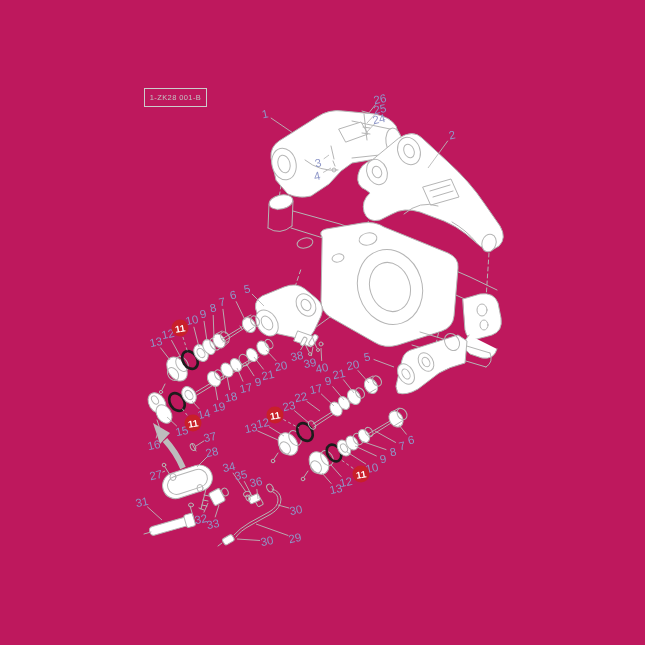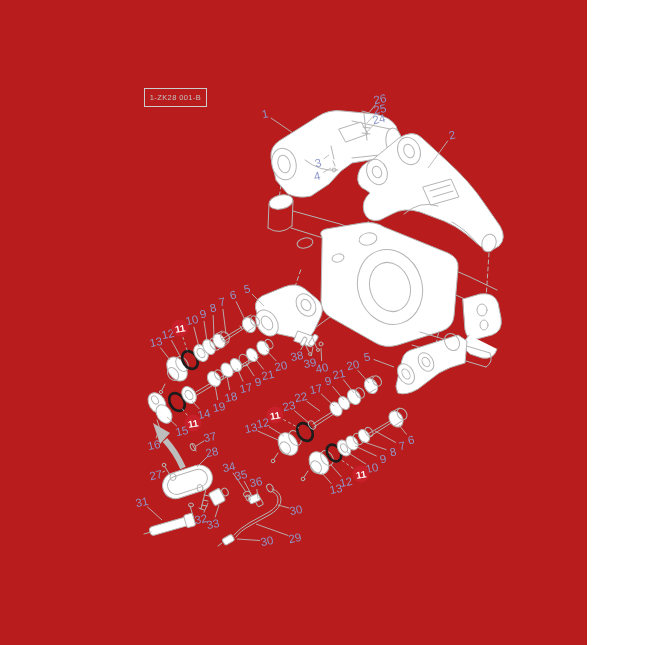--- a/index.html
+++ b/index.html
@@ -1,17 +1,17 @@
 <!DOCTYPE html>
 <html><head>
 <meta charset="utf-8">
 <style>
   html,body{margin:0;padding:0;background:#ffffff;}
   body{width:645px;height:645px;overflow:hidden;font-family:"Liberation Sans",sans-serif;}
-  .stage{position:relative;width:587px;height:645px;background:#b91c1c;}
+  .stage{position:relative;width:645px;height:645px;background:#be185d;}
   svg{position:absolute;left:0;top:0;}
   .frame-label-box{
     position:absolute;left:144px;top:88px;width:61px;height:17px;
     border:1px solid #cccccc;display:flex;align-items:center;justify-content:center;
     color:#c4c4c4;font-size:7.5px;letter-spacing:.4px;white-space:nowrap;
   }
   .ln{fill:none;stroke:#b5b5b5;stroke-width:1;stroke-linecap:round;stroke-linejoin:round;}
   .fl{fill:#ffffff;stroke:#b5b5b5;stroke-width:1;stroke-linecap:round;stroke-linejoin:round;}
   .blk{fill:none;stroke:#1c1c1c;stroke-width:2.6;}
   .dsh{stroke-dasharray:4 3;}

